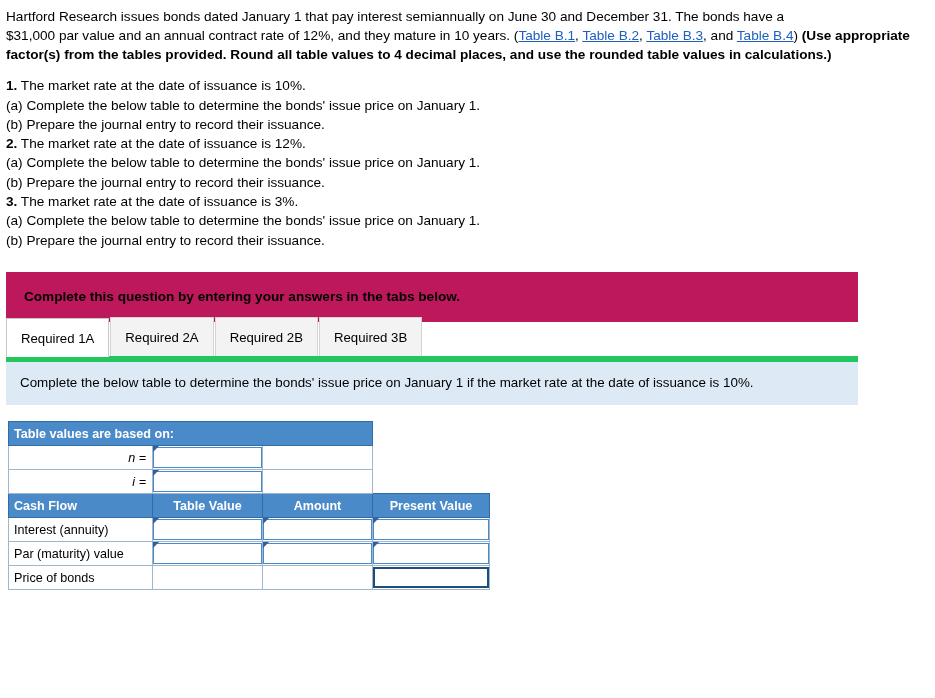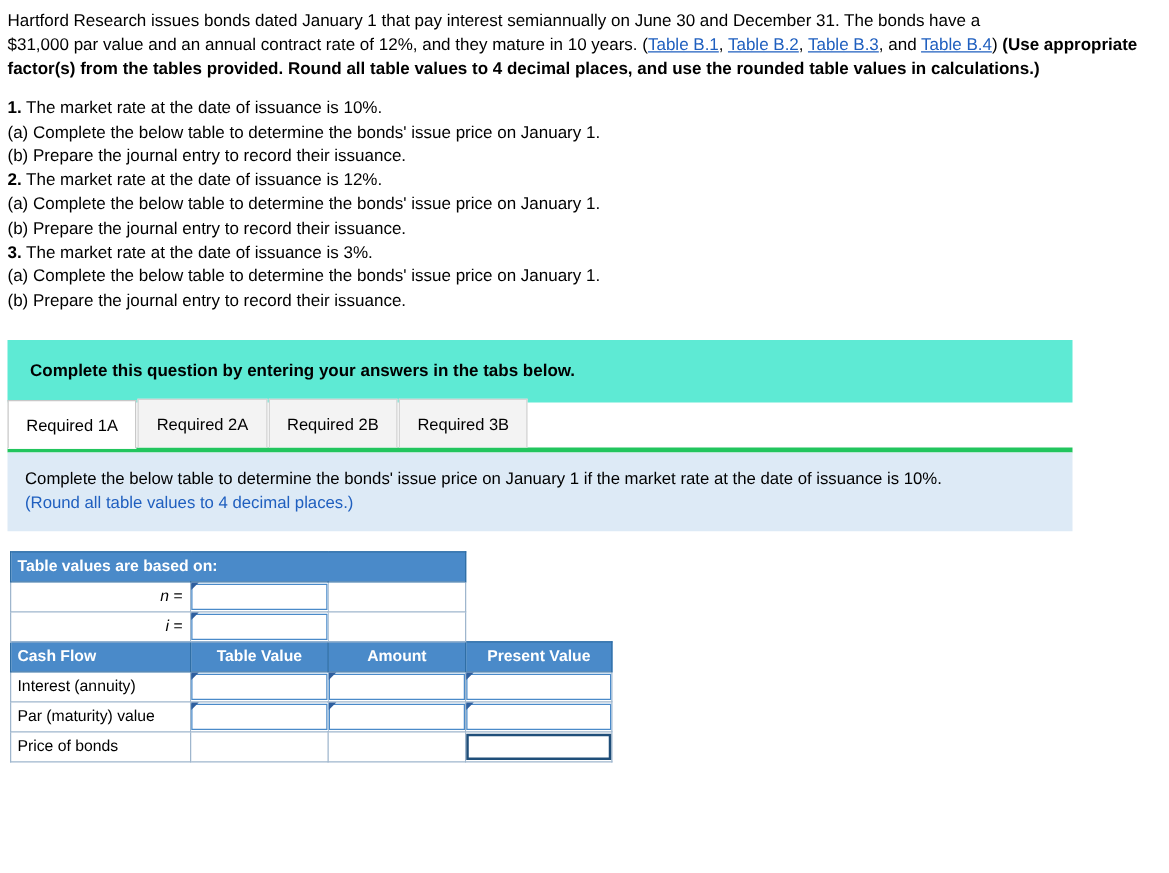--- a/index.html
+++ b/index.html
@@ -50,35 +50,35 @@
     line-height: 1.42;
     font-size: 13.6px;
   }
   .items .num {
     font-weight: bold;
   }
   .banner {
     margin: 22px 6px 0 6px;
     width: 852px;
     height: 50px;
-    background: #5eead4;
+    background: #be185d;
     display: flex;
     align-items: center;
   }
   .banner-text {
     font-weight: bold;
     font-size: 13.6px;
     padding-left: 18px;
   }
   .tabs {
     margin: 0 6px 0 6px;
     width: 852px;
     display: flex;
     align-items: flex-end;
-    border-bottom: 4px solid #22c55e;
+    border-bottom: 6px solid #22c55e;
     height: 40px;
     box-sizing: border-box;
   }
   .tab {
     height: 39px;
     line-height: 39px;
     padding: 0 14px;
     font-size: 13.2px;
     background: #f3f3f3;
     border: 1px solid #d4d4d4;
@@ -218,21 +218,20 @@
 
   <div class="tabs">
     <div class="tab active">Required 1A</div>
     <div class="tab">Required 2A</div>
     <div class="tab">Required 2B</div>
     <div class="tab">Required 3B</div>
   </div>
 
   <div class="subpanel">
     <div>Complete the below table to determine the bonds' issue price on January 1 if the market rate at the date of issuance is 10%.</div>
-    <div class="round-note">(Round all table values to 4 decimal places.)</div>
   </div>
 
   <div class="tablewrap">
     <table class="answer">
       <colgroup>
         <col style="width:144px">
         <col style="width:110px">
         <col style="width:110px">
         <col style="width:117px">
       </colgroup>

